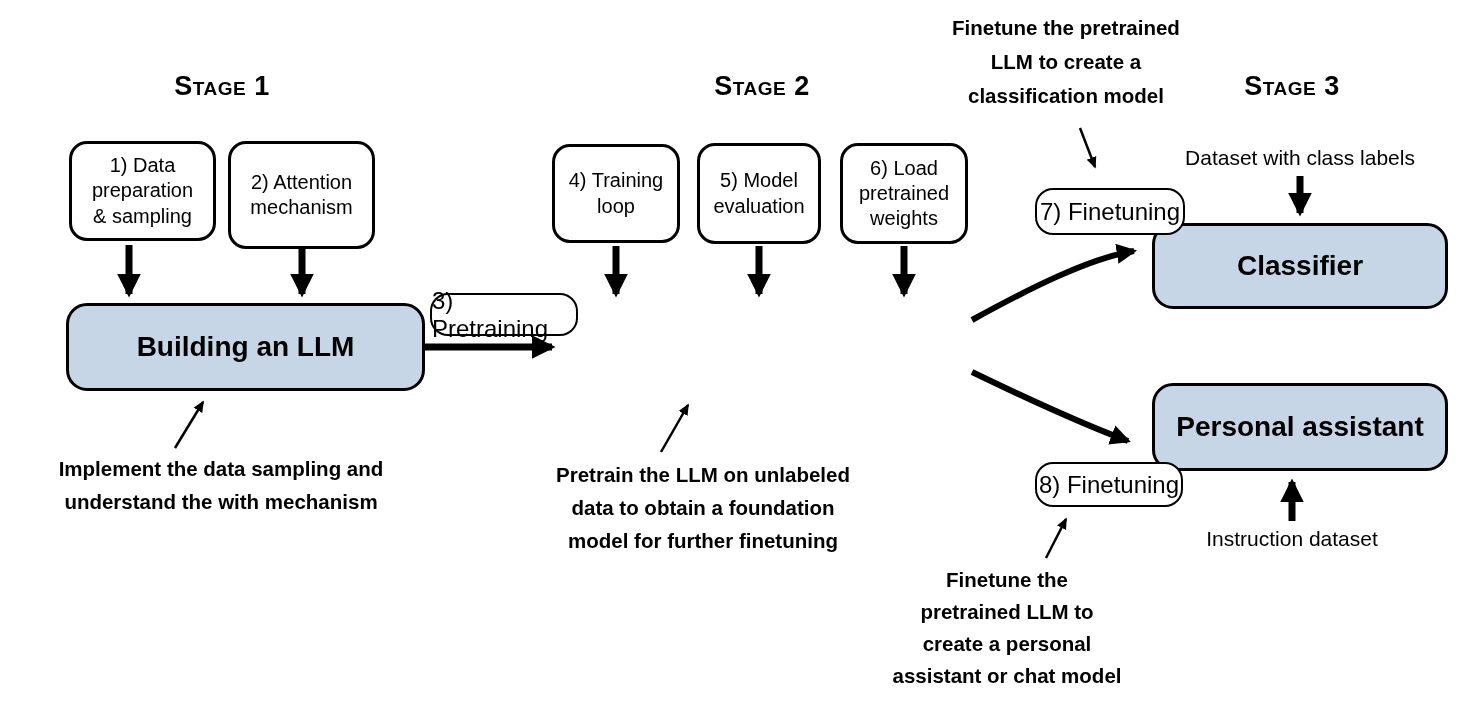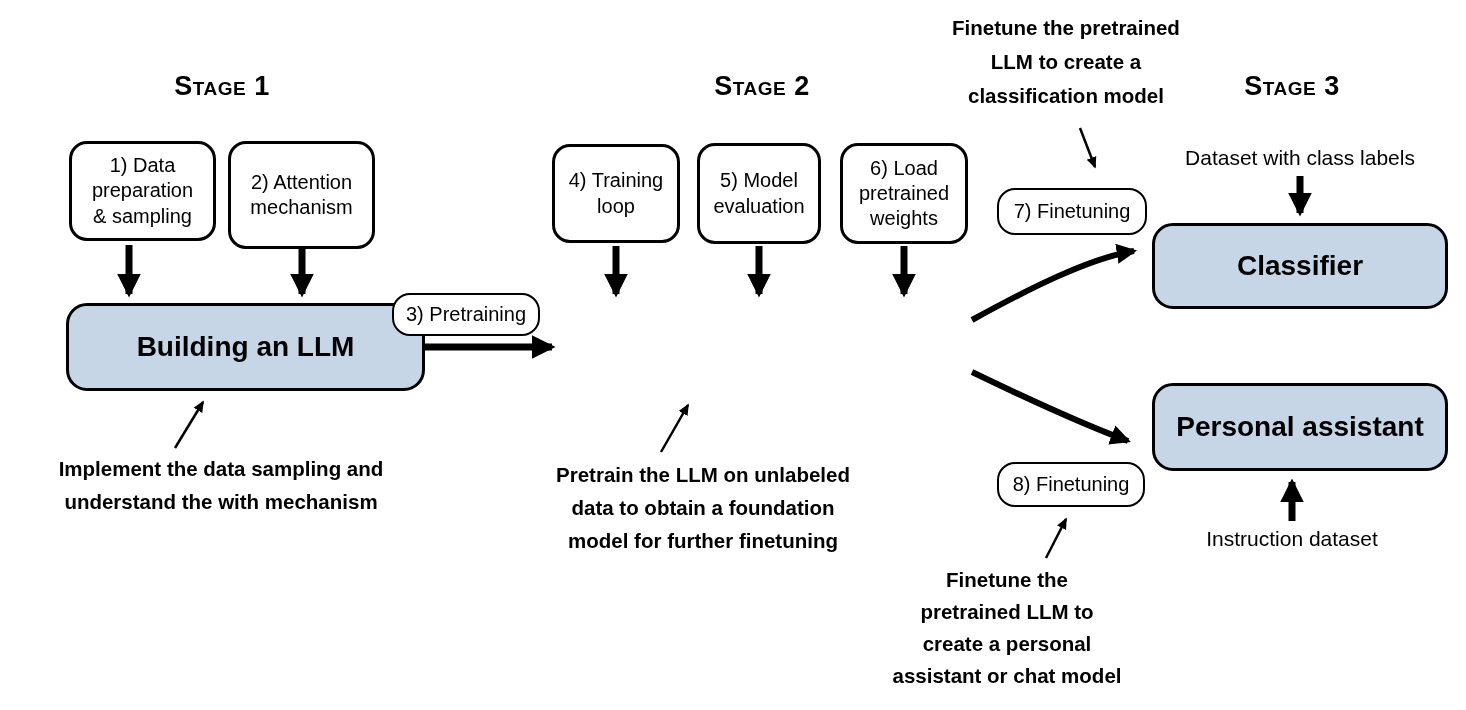--- a/index.html
+++ b/index.html
@@ -20,21 +20,21 @@
   }
   .node-box {
     position:absolute; box-sizing:border-box; background:var(--node-fill,#c7d6e7);
     border:3.5px solid #000; border-radius:21px;
     display:flex; align-items:center; justify-content:center;
     font-size:28px; font-weight:bold; text-align:center;
   }
   .pill {
     position:absolute; box-sizing:border-box; background:#ffffff;
     border:2.5px solid #000; border-radius:18px;
-    display:flex; align-items:center; justify-content:center; font-size:20px;
+    display:flex; align-items:center; justify-content:center; font-size:24px;margin-left:38px;
   }
   .plain-label { position:absolute; font-size:21px; text-align:center; }
   .annotation {
     position:absolute; font-weight:bold; font-size:20.5px; line-height:33px;
     text-align:center; white-space:pre-line;
   }
 </style>
 </head>
 <body>
 

